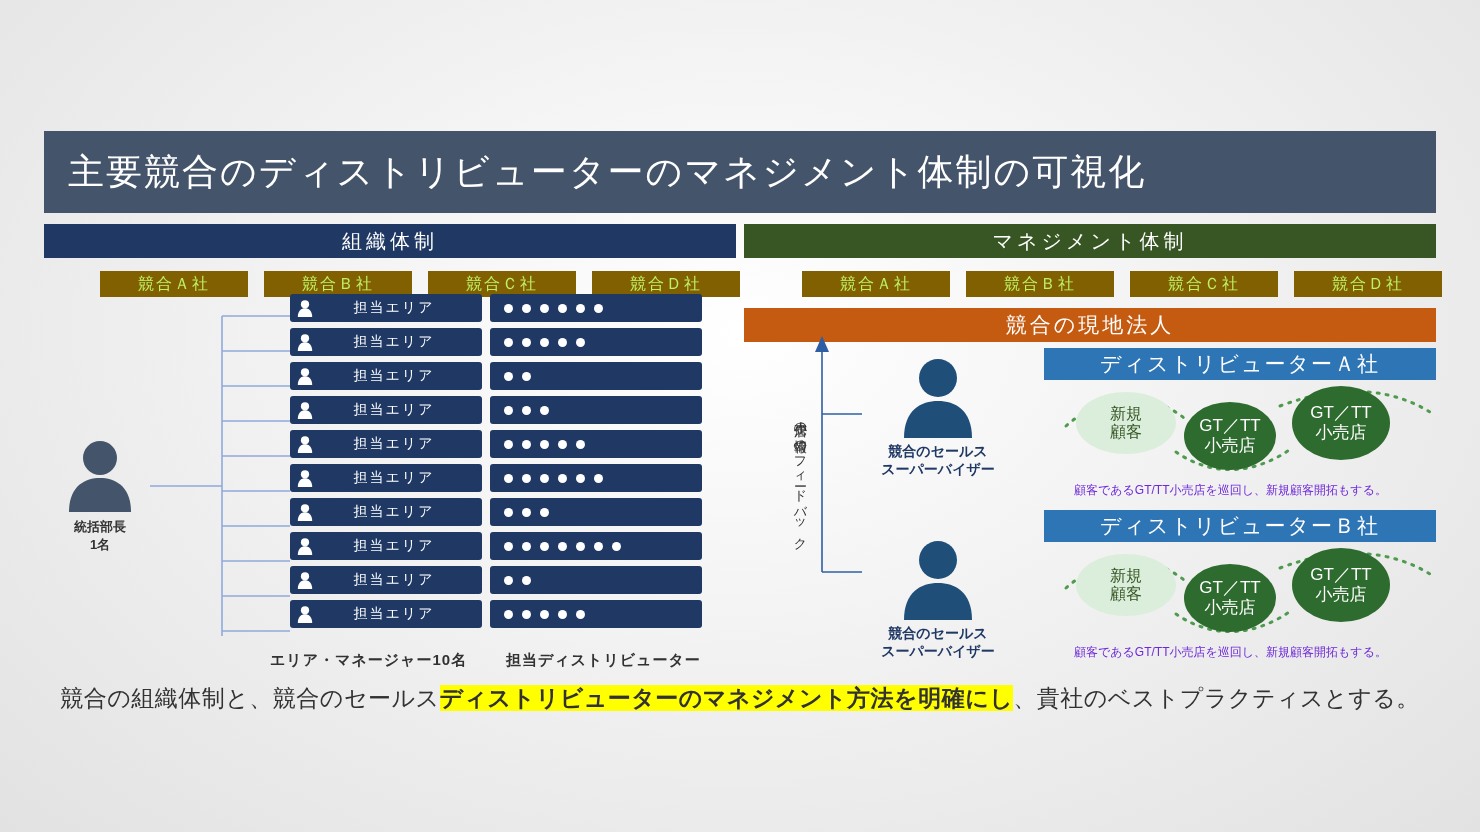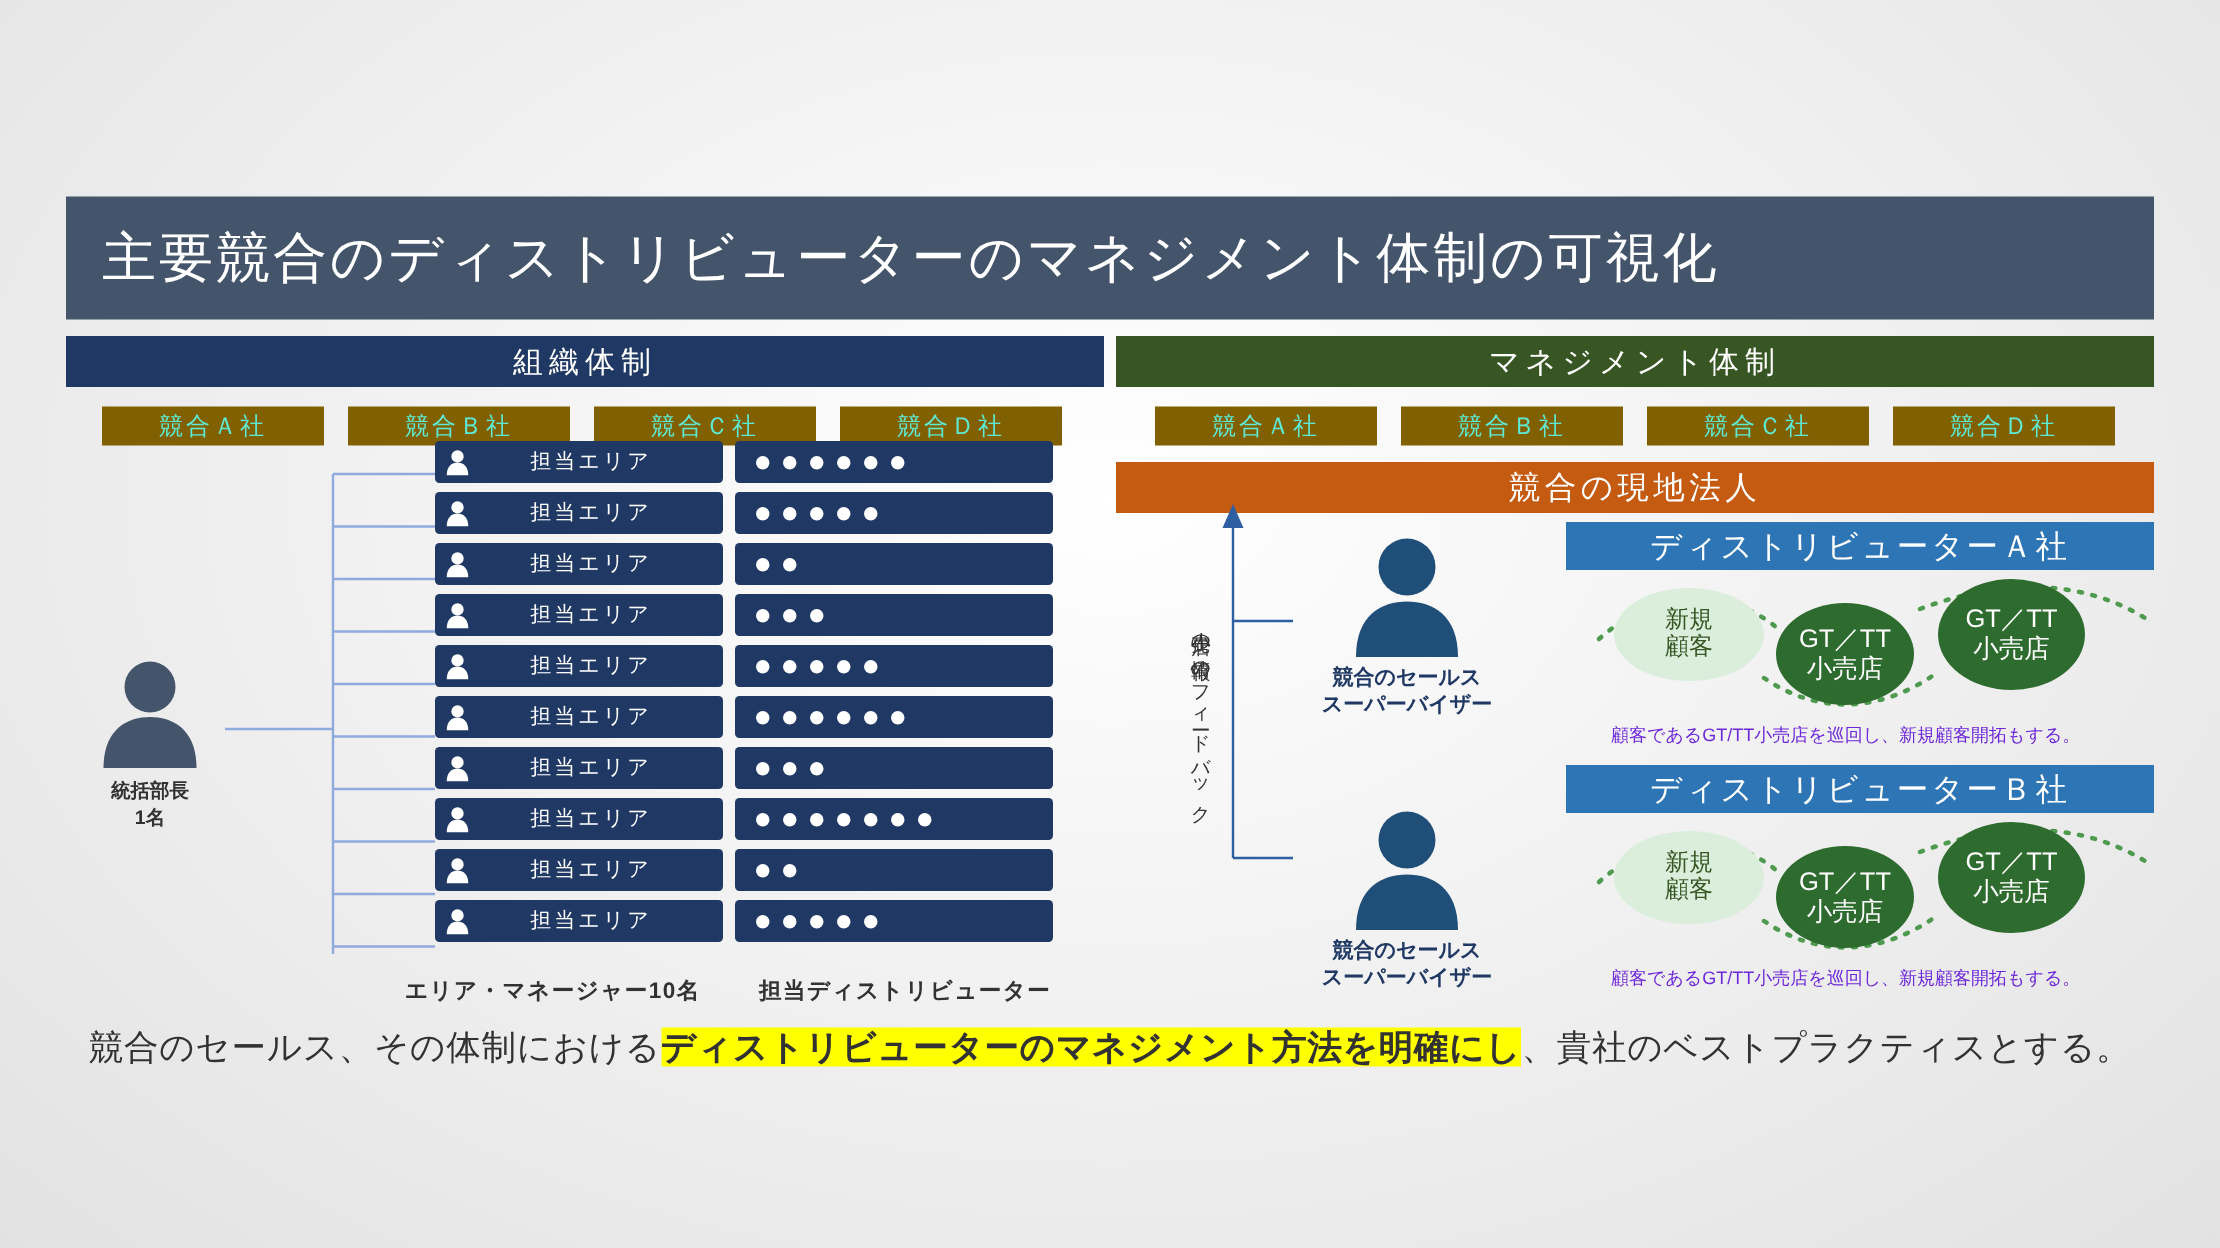--- a/index.html
+++ b/index.html
@@ -52,27 +52,28 @@
     letter-spacing: 4px;
   }
   .sec-left  { left: 44px;  top: 224px; width: 692px; background: #1f3864; }
   .sec-right { left: 744px; top: 224px; width: 692px; background: #375623; }
 
   
   .chip {
     position: absolute;
     height: 26px;
     background: #806000;
-    color: #5eead4;
+    color: #bef264;
     font-size: 16px;
     letter-spacing: 2px;
     display: flex;
     align-items: center;
     justify-content: center;
     top: 271px;
+    margin-left: 32px;
   }
   .chip.l0 { left: 68px;  width: 148px; }
   .chip.l1 { left: 232px; width: 148px; }
   .chip.l2 { left: 396px; width: 148px; }
   .chip.l3 { left: 560px; width: 148px; }
   .chip.r0 { left: 770px; width: 148px; }
   .chip.r1 { left: 934px; width: 148px; }
   .chip.r2 { left: 1098px; width: 148px; }
   .chip.r3 { left: 1262px; width: 148px; }
 
@@ -572,17 +573,17 @@
 顧客</div>
     <div class="bubble gt1">GT／TT
 小売店</div>
     <div class="bubble gt2">GT／TT
 小売店</div>
   </div>
   <div class="bubble-note b">顧客であるGT/TT小売店を巡回し、新規顧客開拓もする。</div>
 
   <div class="bottom">
     <span class="bottom-line">
-      <span>競合のセールス、その体制における</span><span class="hl">ディストリビューターのマネジメント方法を明確にし</span><span>、貴社のベストプラクティスとする。</span>
+      <span>競合の組織体制と、競合のセールス</span><span class="hl">ディストリビューターのマネジメント方法を明確にし</span><span>、貴社のベストプラクティスとする。</span>
     </span>
   </div>
 
 </div>
 
 </body></html>

